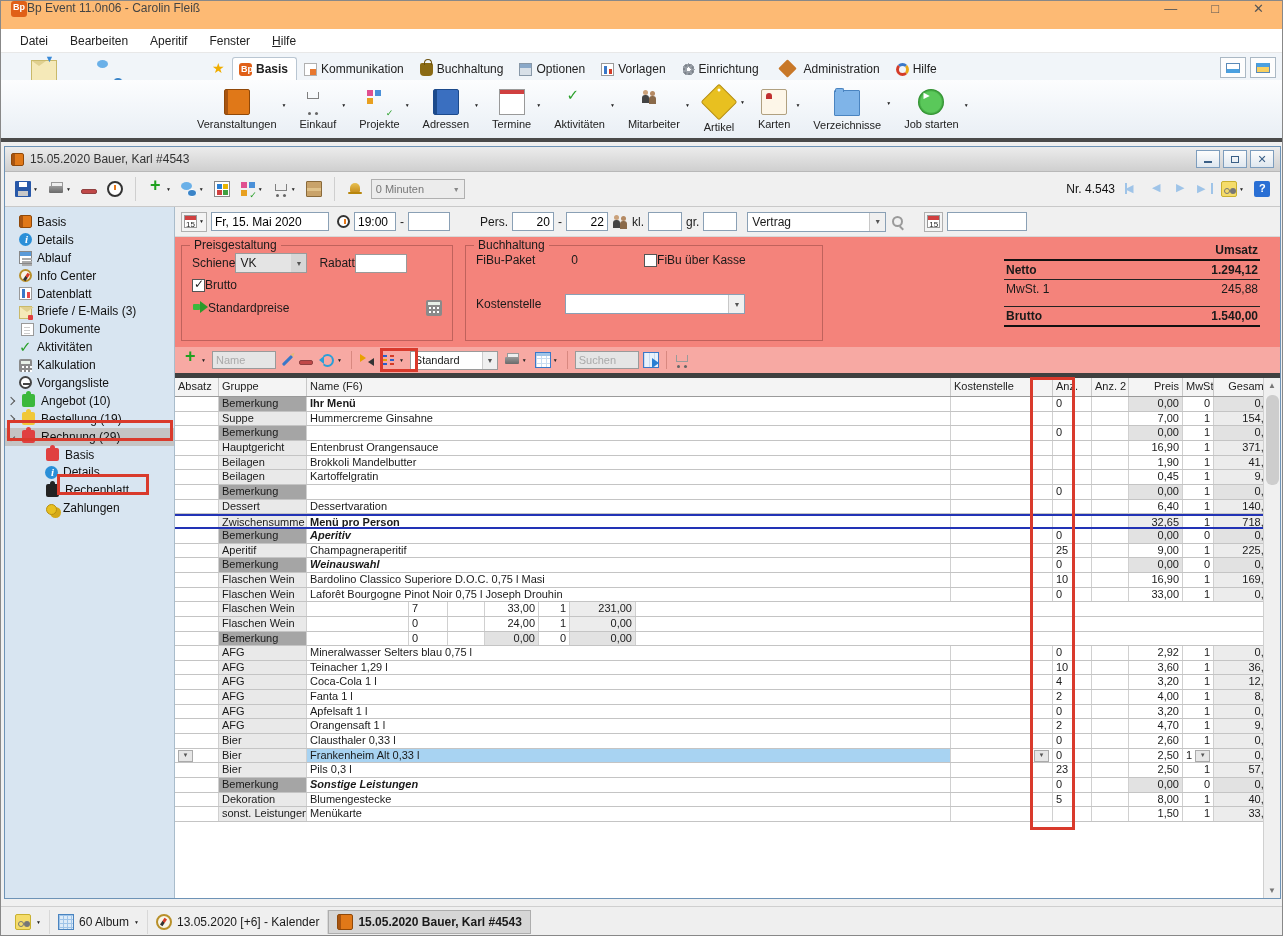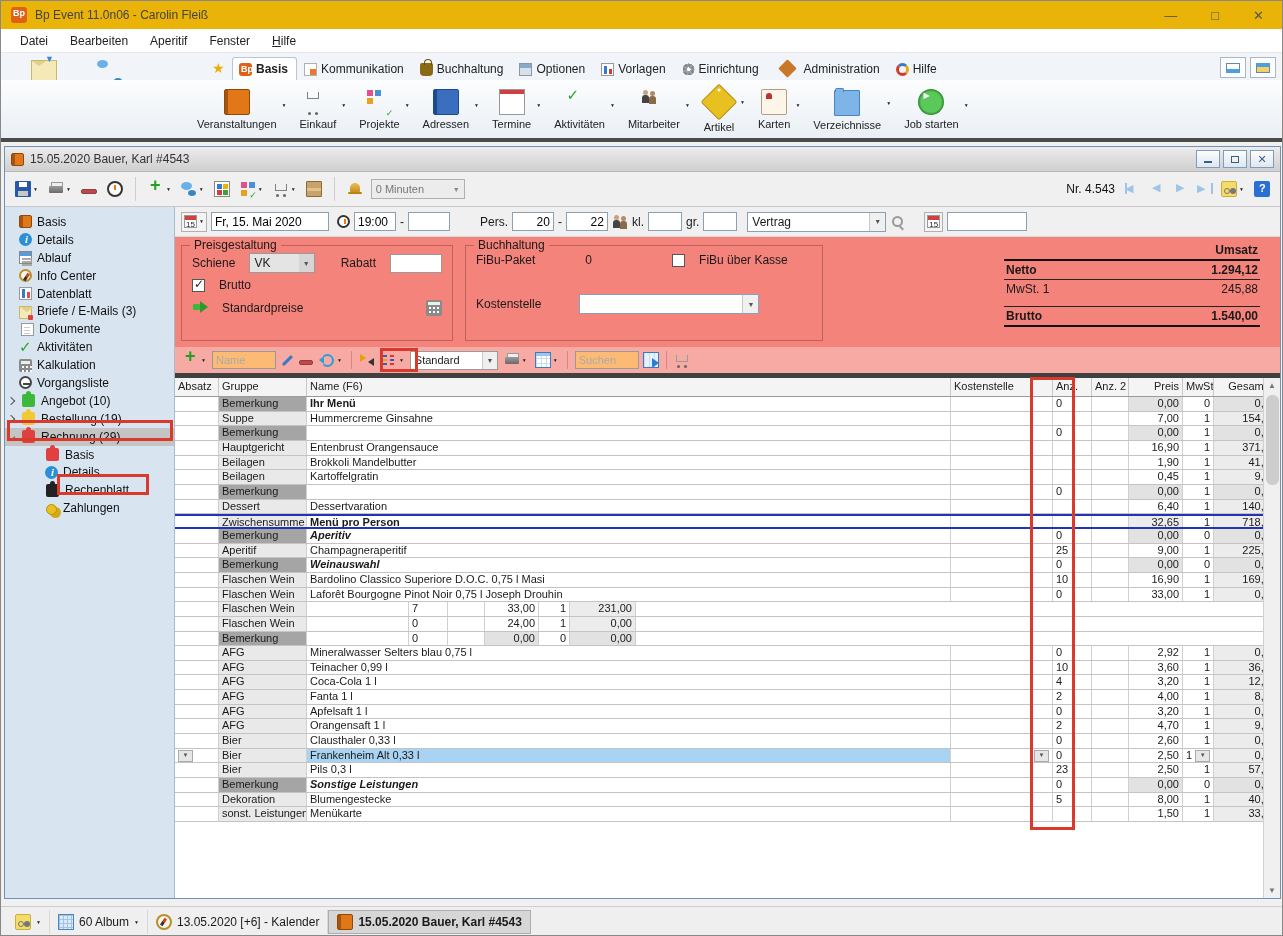--- a/index.html
+++ b/index.html
@@ -1,21 +1,21 @@
 <!DOCTYPE html>
 <html><head>
 <meta charset="utf-8">
 <style>
   *{box-sizing:border-box;margin:0;padding:0}
   html,body{background:#bbb}
   body{font-family:"Liberation Sans","DejaVu Sans",sans-serif;font-size:12px;color:#1a1a1a}
   .app{position:relative;width:1283px;height:936px;background:#f0f0f0;overflow:hidden;border:1px solid #888}
 
   
-  .titlebar{position:absolute;left:0;top:0;width:100%;height:28px;background:#eab308;display:flex;align-items:center;padding:0 10px;gap:8px}
+  .titlebar{position:absolute;left:0;top:0;width:100%;height:28px;background:#fdba74;display:flex;align-items:flex-start;padding:0 10px;gap:0}
   .titlebar .title{color:#444;font-size:12px}
   .winbtns{margin-left:auto;display:flex;gap:34px;color:#555;font-size:13px;padding-right:8px}
   .winbtns span{cursor:default}
   .menubar{position:absolute;left:0;top:28px;width:100%;height:24px;background:#fff;display:flex;align-items:center;padding-left:10px;gap:4px;border-bottom:1px solid #e8e8e8}
   .menu-item{padding:3px 9px;color:#222}
   .menu-item u{text-decoration:underline}
 
   
   .tabrow{position:absolute;left:0;top:52px;width:100%;height:27px;background:#f1f5f9;display:flex;align-items:flex-end}
   .tabrow .tabs{display:flex;align-items:flex-end;margin-left:207px}
@@ -69,33 +69,33 @@
   .daterow{height:30px;background:#f0f0f0;display:flex;align-items:center;gap:4px;padding:0 6px;border-bottom:1px solid #d8d8d8;font-size:12px}
   .daterow input{height:19px;border:1px solid #8aa0b5;font-size:12px;padding:0 3px;font-family:inherit}
   .fld-btn{height:20px;border:1px solid #b0b0b0;background:#f4f4f4;display:flex;align-items:center;gap:2px;padding:0 2px}
   .num{text-align:right}
   .combo{height:20px;border:1px solid #8aa0b5;background:#fff;display:flex;align-items:center;font-size:12px;padding-left:4px}
   .combo .cbtn{margin-left:auto;width:16px;height:100%;background:#f0f0f0;border-left:1px solid #c8c8c8;display:flex;align-items:center;justify-content:center;color:#555;font-size:7px}
 
   .pinkpanel{height:110px;background:#f4837b;position:relative;flex:none}
   .grpbox{position:absolute;border:1px solid #c0625c;padding-top:2px}
   .grpbox .legend{position:absolute;top:-8px;left:8px;background:#f4837b;padding:0 4px;font-size:12px}
-  .prow{display:flex;align-items:center;gap:14px;padding:5px 10px;font-size:12px}
+  .prow{display:flex;align-items:center;gap:0;padding:5px 10px;font-size:12px}
   .sel-gray{width:72px;height:20px;border:1px solid #9a9a9a;background:#e4e4e4;display:flex;align-items:center;padding-left:4px}
   .sel-gray .cbtn{margin-left:auto;width:15px;height:100%;background:#d6d6d6;display:flex;align-items:center;justify-content:center;font-size:7px;color:#555}
   .cbx{width:13px;height:13px;border:1px solid #555;background:#fff;position:relative;flex:none}
   .cbx.checked::after{content:"✓";position:absolute;left:1px;top:-3px;font-size:12px;font-weight:bold;color:#222}
   .summary{position:absolute;left:829px;top:4px;width:256px;font-size:12px}
   .summary .srow{display:flex;justify-content:space-between;padding:2px 2px}
   .summary .line{height:2px;background:#111}
   .summary .thin{height:1px;background:#222}
   .bold{font-weight:bold}
 
   .listtoolbar{height:26px;background:#f7a9a3;display:flex;align-items:center;gap:4px;padding:0 6px;flex:none;position:relative}
-  .listtoolbar input{height:18px;border:1px solid #9a9a9a;font-size:11px;padding:0 3px;background:#fdba74;color:#333;font-family:inherit}
+  .listtoolbar input{height:18px;border:1px solid #9a9a9a;font-size:11px;padding:0 3px;background:#e5e5e5;color:#333;font-family:inherit}
   .listtoolbar input::placeholder{color:#aaa}
   .lsep{width:1px;height:18px;background:#d88880;margin:0 3px}
   .sel-std{width:88px;height:19px;border:1px solid #9a9a9a;background:#fff;display:flex;align-items:center;padding-left:4px;font-size:11px}
   .sel-std .cbtn{margin-left:auto;width:15px;height:100%;background:#efefef;border-left:1px solid #ccc;display:flex;align-items:center;justify-content:center;font-size:7px;color:#555}
 
   
   .grid{flex:1;position:relative;display:flex;flex-direction:column;min-height:0;border-top:5px solid #404040}
   .ghead{height:19px;display:flex;background:#f4f4f4;border-bottom:1px solid #9a9a9a;font-size:11px;color:#222}
   .ghead .gc{padding:2px 3px;border-right:1px solid #c8c8c8;overflow:hidden;white-space:nowrap}
   .gbody{flex:1;background:#fff;overflow:hidden}
@@ -886,21 +886,21 @@
                 <span class="gc c-ks"></span>
                 <span class="gc c-anz">0</span>
                 <span class="gc c-anz2"></span>
                 <span class="gc c-preis">2,92</span>
                 <span class="gc c-mwst">1</span>
                 <span class="gc c-ges">0,00</span>
               </div>
               <div class="grow">
                 <span class="gc c-absatz"></span>
                 <span class="gc c-gruppe">AFG</span>
-                <span class="gc c-name">Teinacher 0,99 l</span>
+                <span class="gc c-name">Teinacher 1,29 l</span>
                 <span class="gc c-ks"></span>
                 <span class="gc c-anz">10</span>
                 <span class="gc c-anz2"></span>
                 <span class="gc c-preis">3,60</span>
                 <span class="gc c-mwst">1</span>
                 <span class="gc c-ges">36,00</span>
               </div>
               <div class="grow">
                 <span class="gc c-absatz"></span>
                 <span class="gc c-gruppe">AFG</span>

